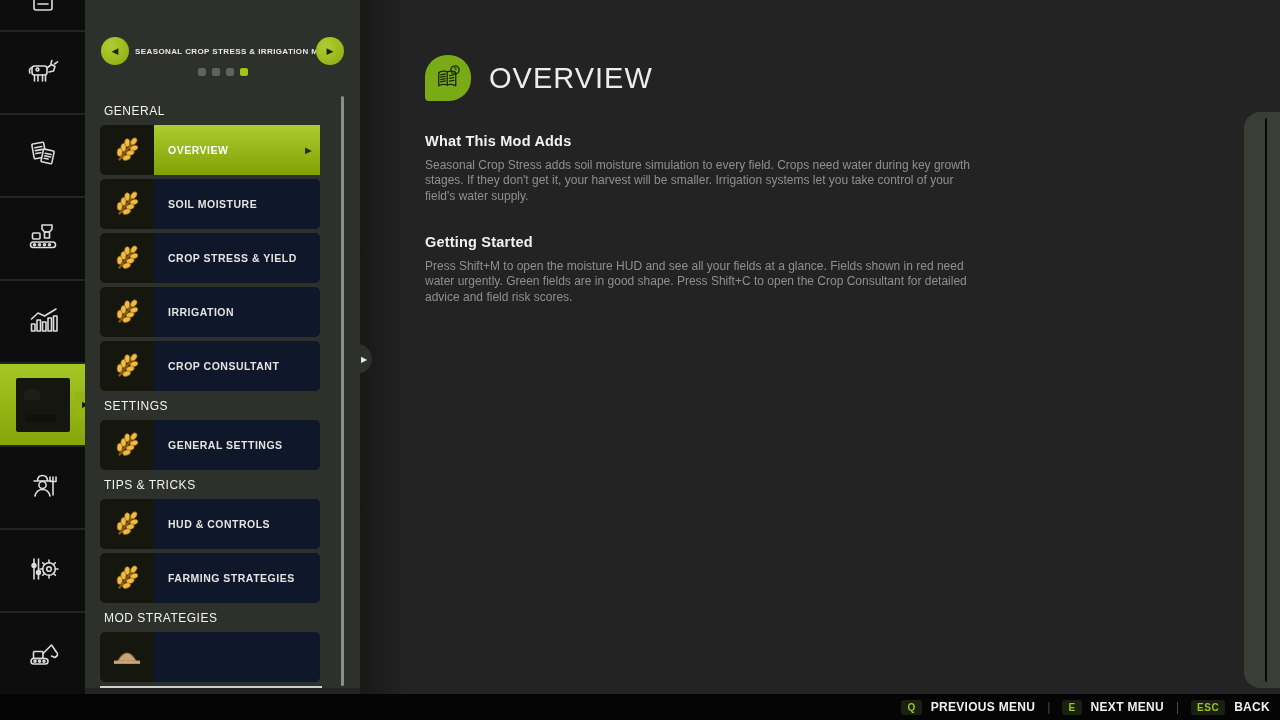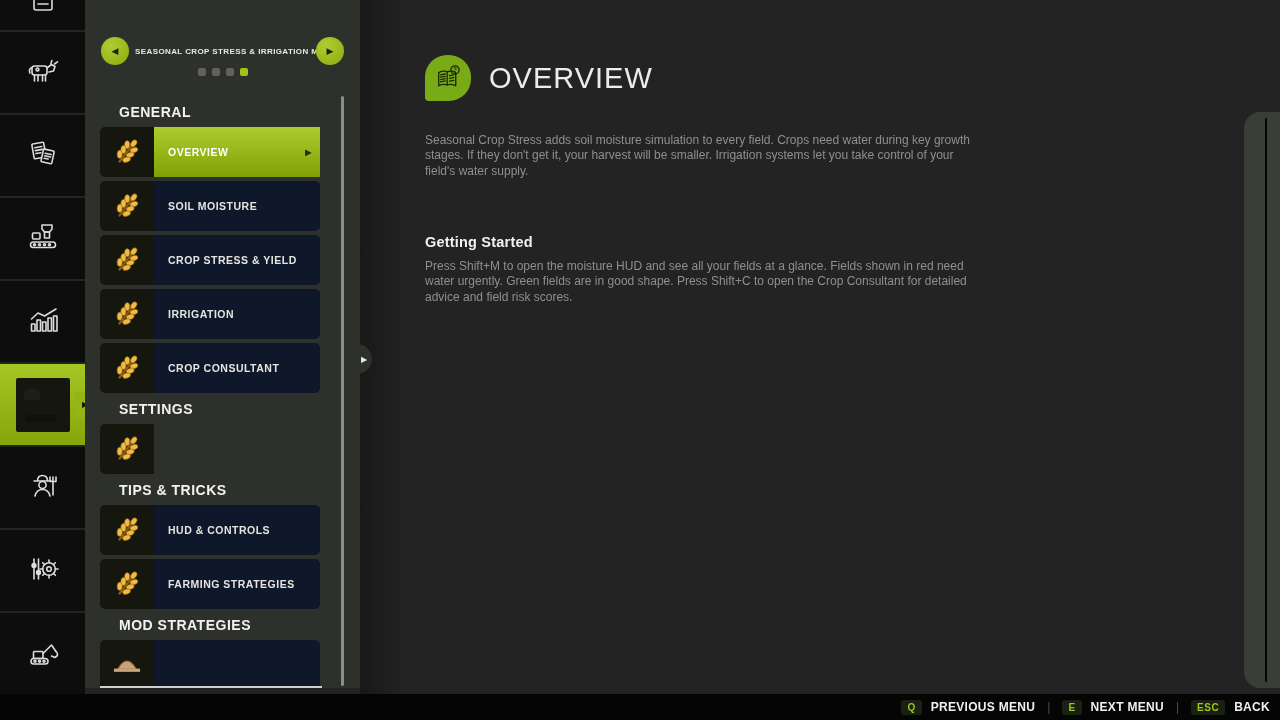--- a/index.html
+++ b/index.html
@@ -31,22 +31,22 @@
                background:radial-gradient(circle at 35% 30%, #b0cc33, #8cab0c);
                display:flex; align-items:center; justify-content:center;
                color:#1a2106; font-size:9px; }
   .pager-title { flex:1; text-align:center; color:#e8e8e6; font-size:8px; font-weight:bold;
                  letter-spacing:.4px; padding:0 6px; white-space:nowrap; overflow:hidden; }
   .dots { position:absolute; left:0; top:68px; width:275px; display:flex; justify-content:center; gap:6px; }
   .dot { width:8px; height:8px; border-radius:2px; background:#62625d; }
   .dot.active { background:#a3c417; }
 
   .mlist { position:absolute; left:15px; top:96px; width:220px; height:590px; overflow:hidden; }
-  .msec-label { color:#f2f2ef; font-size:14px; font-weight:bold; letter-spacing:.5px;
-                margin:8px 0 7px 19px; }
+  .msec-label { color:#f2f2ef; font-size:12px; font-weight:normal; letter-spacing:.5px;
+                margin:8px 0 7px 4px; }
   .mrow { display:flex; height:50px; margin-bottom:4px; border-radius:5px; overflow:visible; }
   .micon { width:54px; height:50px; background:#15170e; border-radius:5px 0 0 5px;
            display:flex; align-items:center; justify-content:center; flex:none; }
   .mlabel { flex:1; background:#0f172a; border-radius:0 5px 5px 0; display:flex; align-items:center;
             padding-left:14px; color:#e4e4e0; font-size:10.5px; font-weight:bold; letter-spacing:.5px;
             position:relative; }
   .mrow.selected .mlabel { background:linear-gradient(#accd2e,#80a005); color:#fff; margin-right:-14px;
             border-radius:0; clip-path:polygon(0 0, calc(100% - 13px) 0, 100% 50%, calc(100% - 13px) 100%, 0 100%); }
   .sel-arrow { position:absolute; right:22px; top:50%; transform:translateY(-50%);
                color:#222d06; font-size:8px; }
@@ -325,20 +325,21 @@
             <ellipse cx="13" cy="4.6" rx="2" ry="3" fill="#f0bc45" stroke="#9a6a10" stroke-width=".5"></ellipse>
             <ellipse cx="9.7" cy="8.6" rx="2" ry="3.1" fill="#f0bc45" stroke="#9a6a10" stroke-width=".5" transform="rotate(-33 9.7 8.6)"></ellipse>
             <ellipse cx="16.3" cy="8.6" rx="2" ry="3.1" fill="#f0bc45" stroke="#9a6a10" stroke-width=".5" transform="rotate(33 16.3 8.6)"></ellipse>
             <ellipse cx="9.7" cy="13.2" rx="2" ry="3.1" fill="#f0bc45" stroke="#9a6a10" stroke-width=".5" transform="rotate(-33 9.7 13.2)"></ellipse>
             <ellipse cx="16.3" cy="13.2" rx="2" ry="3.1" fill="#f0bc45" stroke="#9a6a10" stroke-width=".5" transform="rotate(33 16.3 13.2)"></ellipse>
             <ellipse cx="9.7" cy="17.8" rx="2" ry="3.1" fill="#f0bc45" stroke="#9a6a10" stroke-width=".5" transform="rotate(-33 9.7 17.8)"></ellipse>
             <ellipse cx="16.3" cy="17.8" rx="2" ry="3.1" fill="#f0bc45" stroke="#9a6a10" stroke-width=".5" transform="rotate(33 16.3 17.8)"></ellipse>
           </g>
             </svg>
         </div>
+        <div class="mlabel">GENERAL SETTINGS</div>
       </div>
 
 
       <div class="msec-label">TIPS &amp; TRICKS</div>
 
       <div class="mrow">
         <div class="micon">
           <svg width="34" height="34" viewBox="0 0 26 26">
               <g transform="rotate(38 13 13)">
             <line x1="13" y1="4" x2="13" y2="23" stroke="#8a5a16" stroke-width="1.7"></line>
@@ -404,20 +405,21 @@
             <path d="M24 19 l5.5 -1 M24 22.5 l5.5 -1 M24 26 l5.5 -1"></path>
             <circle cx="31" cy="11.5" r="5.3"></circle>
           </g>
           <text x="31" y="14.8" font-size="8.5" font-weight="bold" text-anchor="middle" fill="#1a2708">?</text>
         </svg>
       </div>
       <div class="page-title">OVERVIEW</div>
     </div>
 
     <div class="csec csec-1">
+      <h3>What This Mod Adds</h3>
       <p>Seasonal Crop Stress adds soil moisture simulation to every field. Crops need water during key growth stages. If they don't get it, your harvest will be smaller. Irrigation systems let you take control of your field's water supply.</p>
     </div>
 
     <div class="csec csec-2">
       <h3>Getting Started</h3>
       <p>Press Shift+M to open the moisture HUD and see all your fields at a glance. Fields shown in red need water urgently. Green fields are in good shape. Press Shift+C to open the Crop Consultant for detailed advice and field risk scores.</p>
     </div>
   </div>
 
   <div class="edge-bar">

